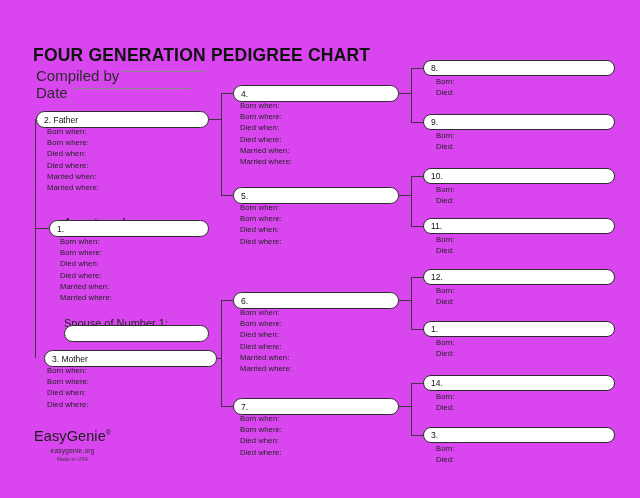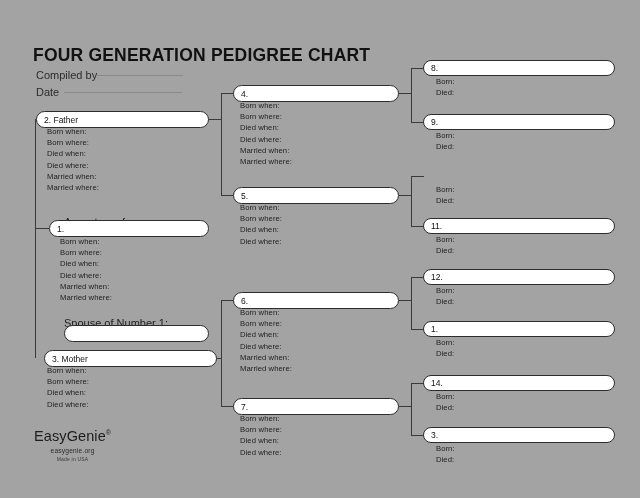--- a/index.html
+++ b/index.html
@@ -9,40 +9,40 @@
     background: #ffffff;
   }
   body {
     font-family: "Liberation Sans", sans-serif;
     color: #1a1a1a;
   }
   #page {
     position: relative;
     width: 640px;
     height: 498px;
-    background: #a3a3a3;
+    background: #d946ef;
     overflow: hidden;
   }
 
   
   .title {
     position: absolute;
     left: 33px;
     top: 45px;
     font-size: 17.5px;
     font-weight: bold;
     letter-spacing: 0.2px;
     color: #111111;
     white-space: nowrap;
   }
   .hdr-row {
     position: absolute;
     display: flex;
-    align-items: center;
-    font-size: 11px;
+    align-items: flex-start;
+    font-size: 15px;
     color: #2b2b2b;
     white-space: nowrap;
   }
   .hdr-row .hdr-label { line-height: 11px; }
   .hdr-row .hdr-rule {
     border-bottom: 1px solid #8a8a8a;
     height: 1px;
     margin-bottom: 1px;
   }
   #hdr-compiled { left: 36px; top: 70px; }
@@ -244,20 +244,21 @@
     <div>Born:</div>
     <div>Died:</div>
   </div>
 
   <div class="pbox slim" style="left:423px; top:114px; width:192px;">9.</div>
   <div class="fields" style="left:436px; top:130px;">
     <div>Born:</div>
     <div>Died:</div>
   </div>
 
+  <div class="pbox slim" style="left:423px; top:168px; width:192px;">10.</div>
   <div class="fields" style="left:436px; top:184px;">
     <div>Born:</div>
     <div>Died:</div>
   </div>
 
   <div class="pbox slim" style="left:423px; top:218px; width:192px;">11.</div>
   <div class="fields" style="left:436px; top:234px;">
     <div>Born:</div>
     <div>Died:</div>
   </div>

